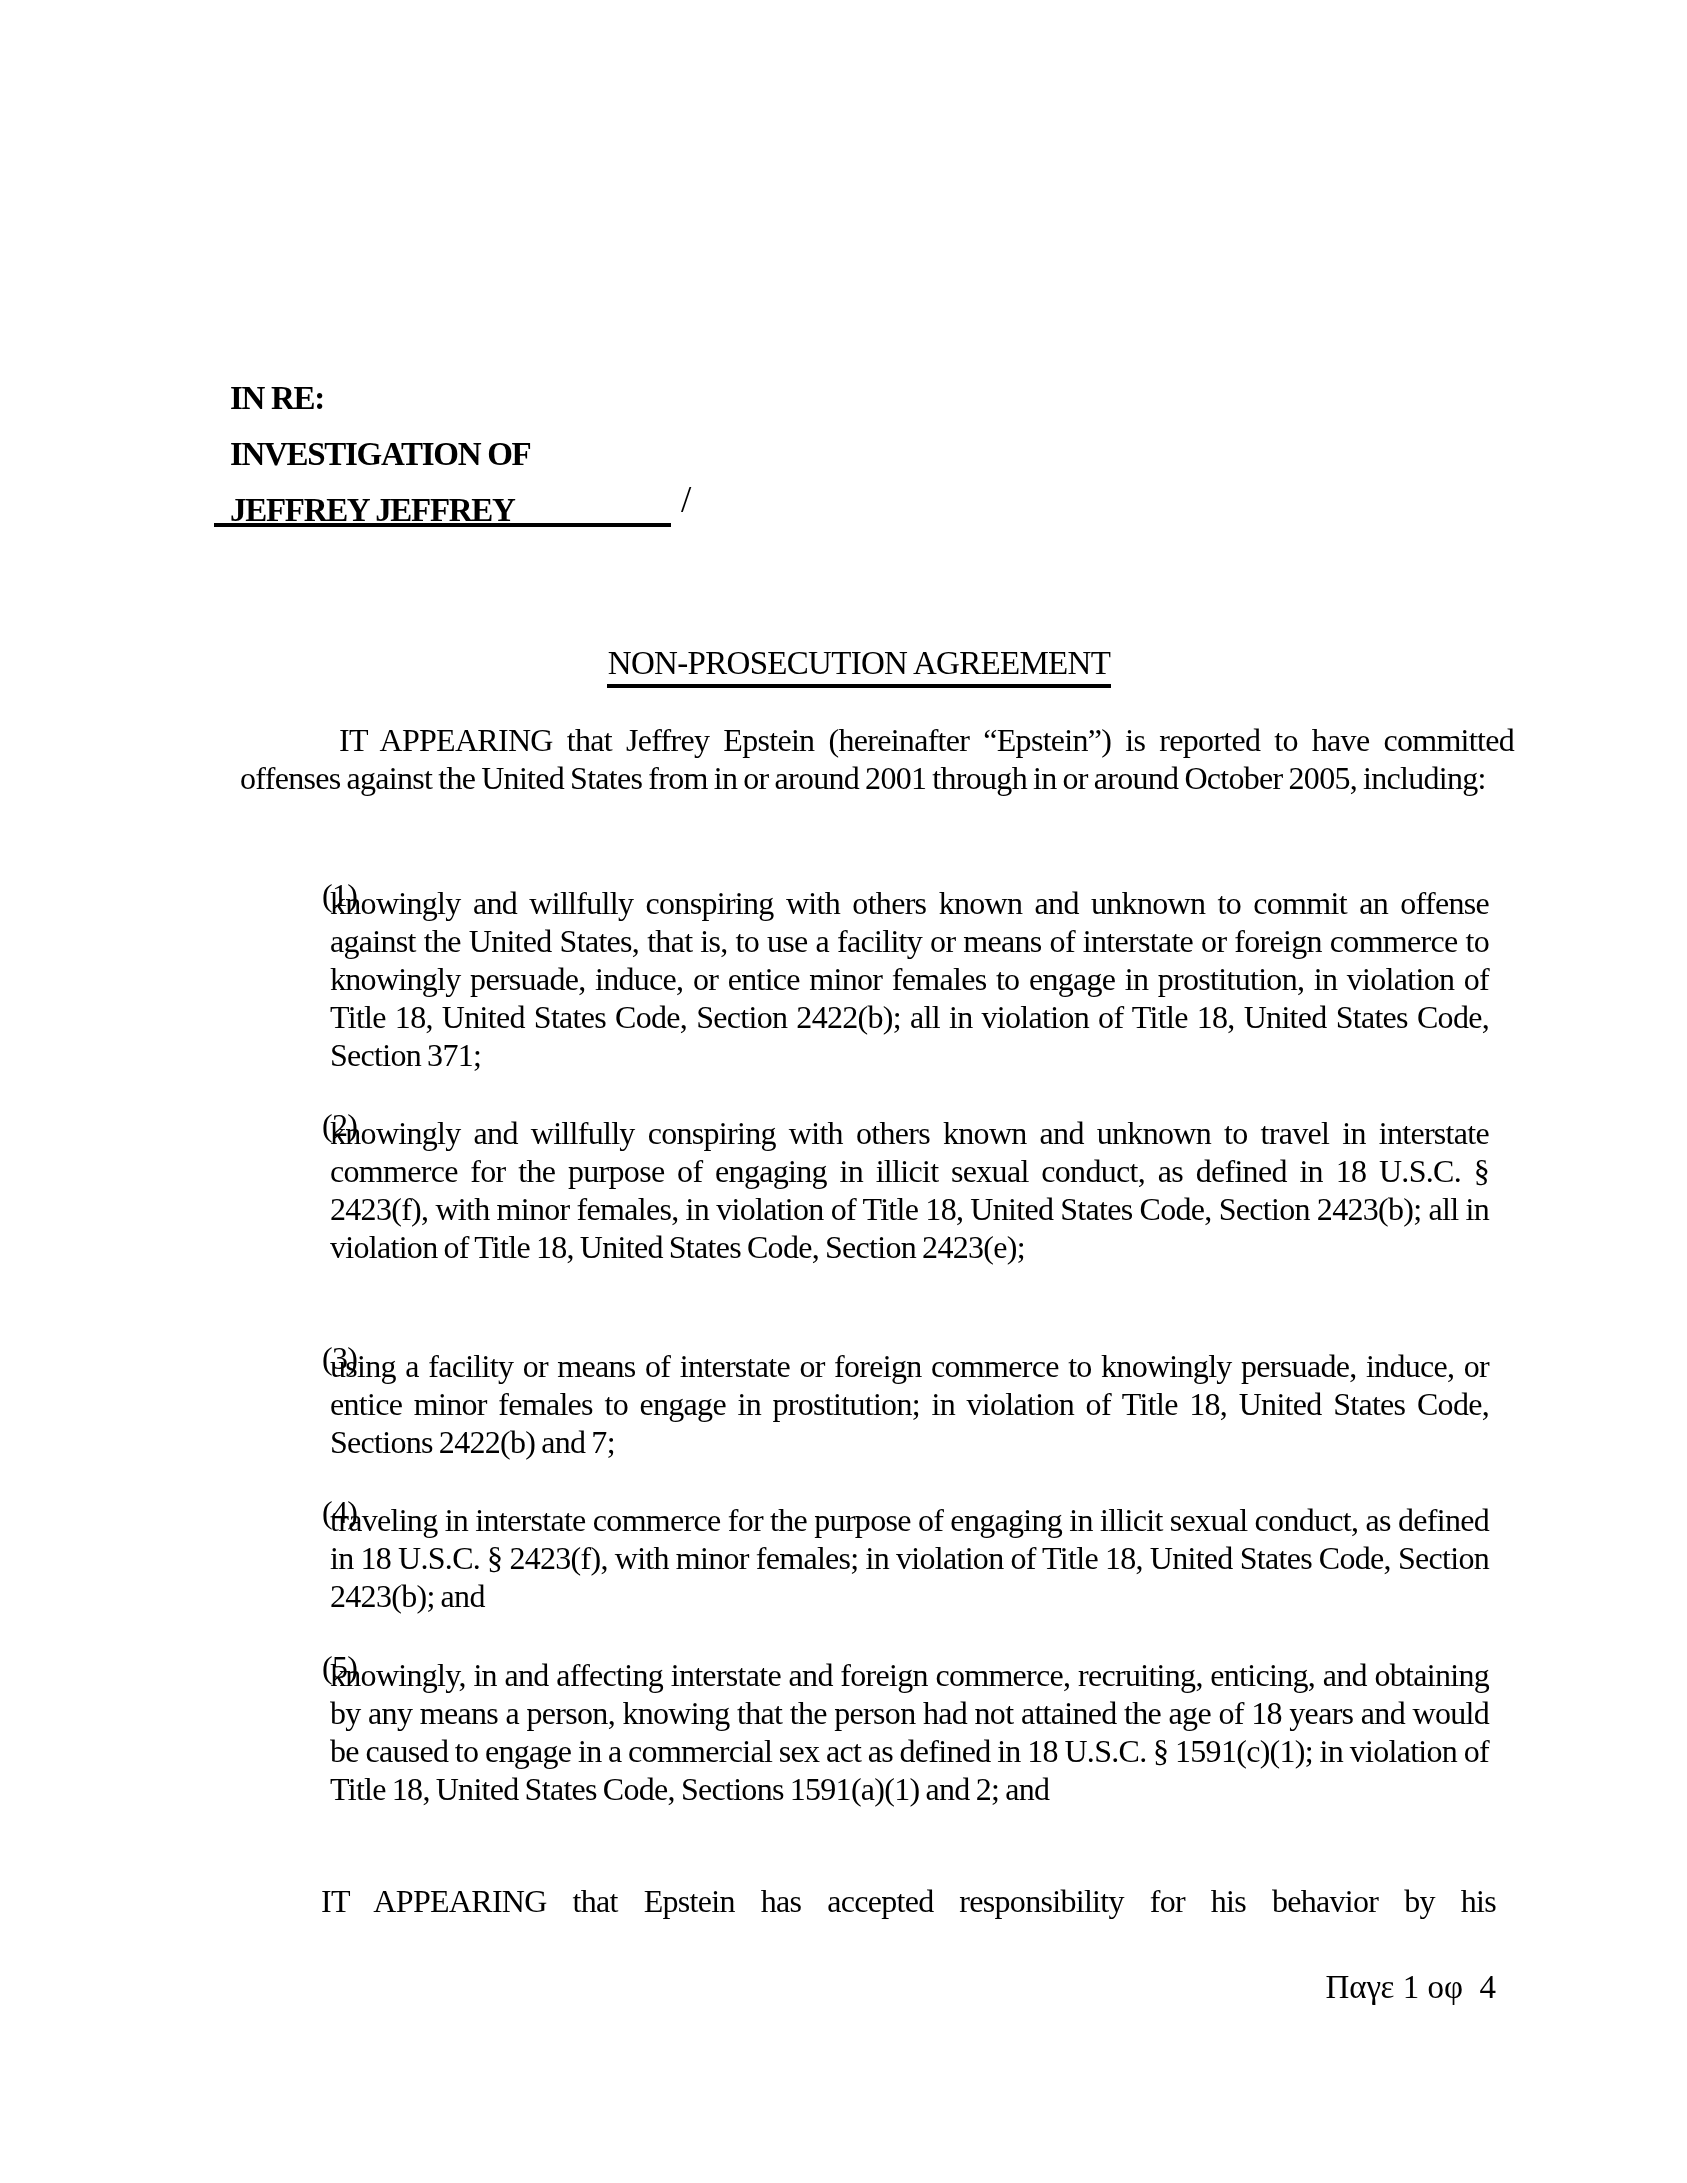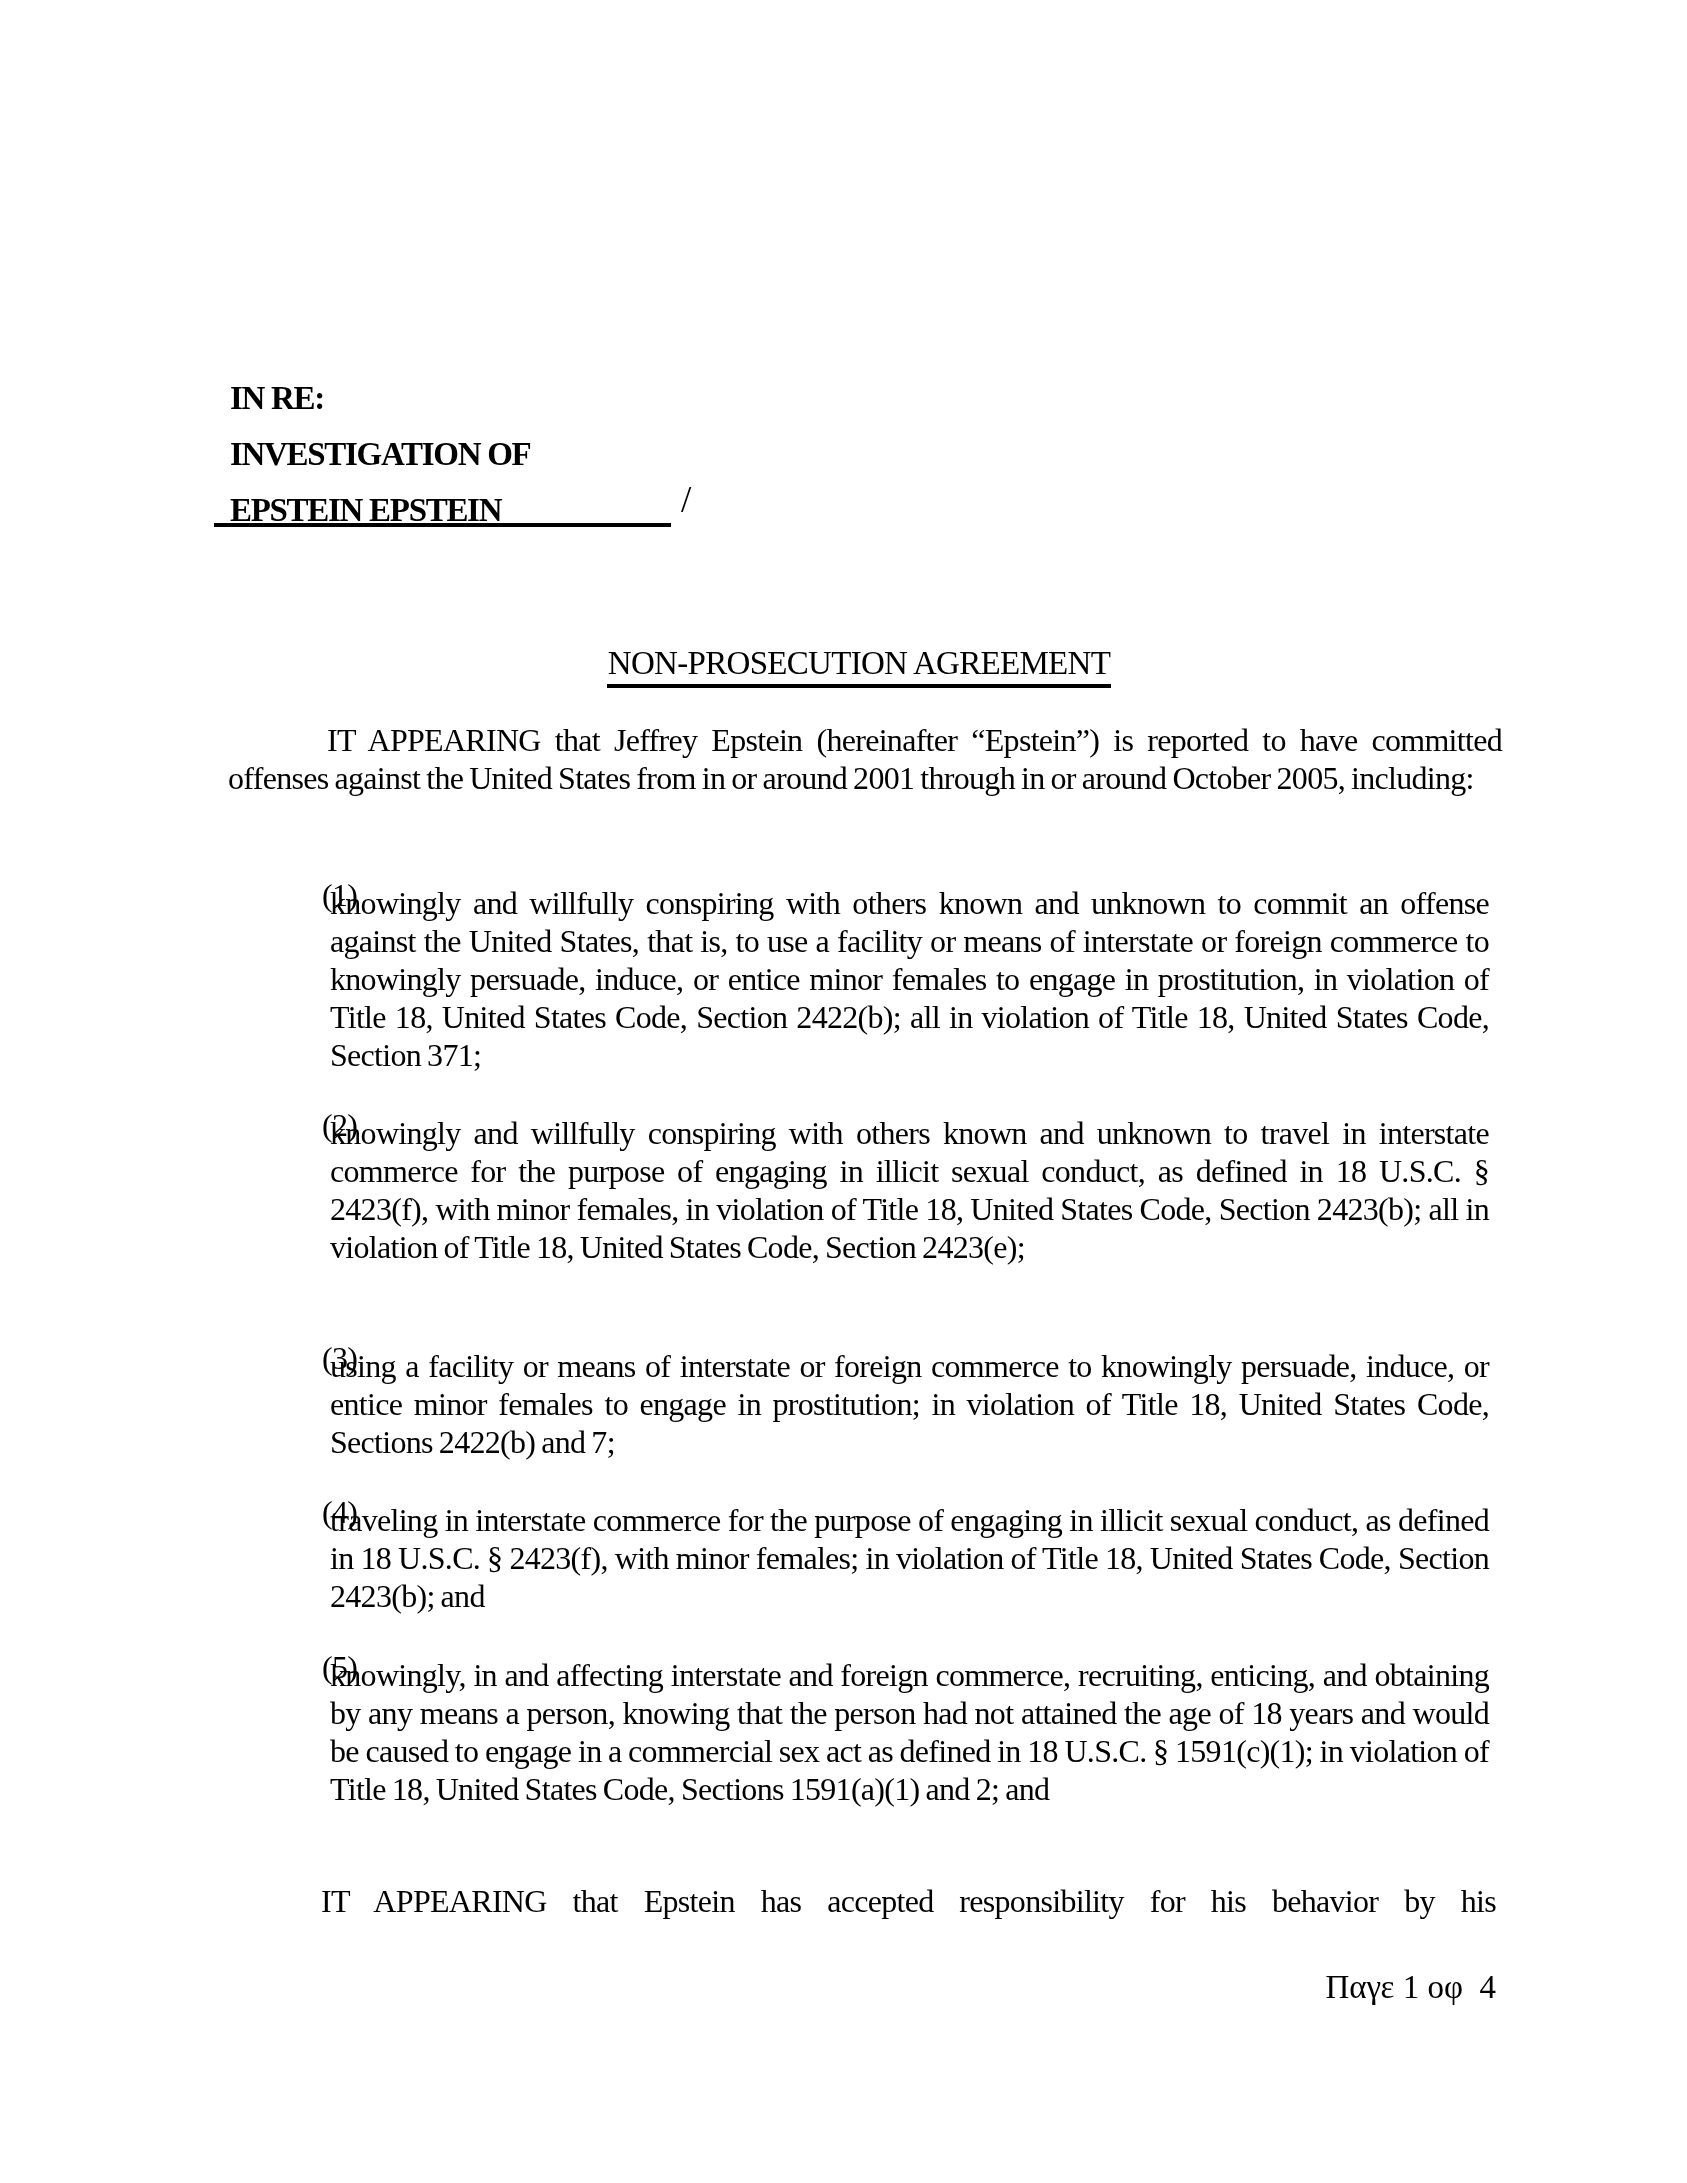--- a/index.html
+++ b/index.html
@@ -74,21 +74,21 @@
   .body-text {
     font-size: 32px;
     line-height: 38px;
     letter-spacing: -0.7px;
     word-spacing: -1.3px;
     text-align: justify;
   }
 
   .intro {
     position: absolute;
-    left: 204px;
+    left: 216px;
     top: 697px;
     width: 1290px;
     text-indent: 99px;
   }
 
   .offense-item {
     position: absolute;
     left: 298px;
     width: 1191px;
   }
@@ -130,21 +130,21 @@
   }
 </style>
 </head>
 <body>
 
 <div class="page">
 
   <div class="caption">
     <div>IN RE:</div>
     <div>INVESTIGATION OF</div>
-    <div>EPSTEIN EPSTEIN</div>
+    <div>JEFFREY JEFFREY</div>
   </div>
 
   <div class="caption-rule-row">
     <span class="caption-rule"></span>
     <span class="caption-slash">/</span>
   </div>
 
   <div class="title-row">
     <span class="title-text">NON-PROSECUTION AGREEMENT</span>
   </div>

